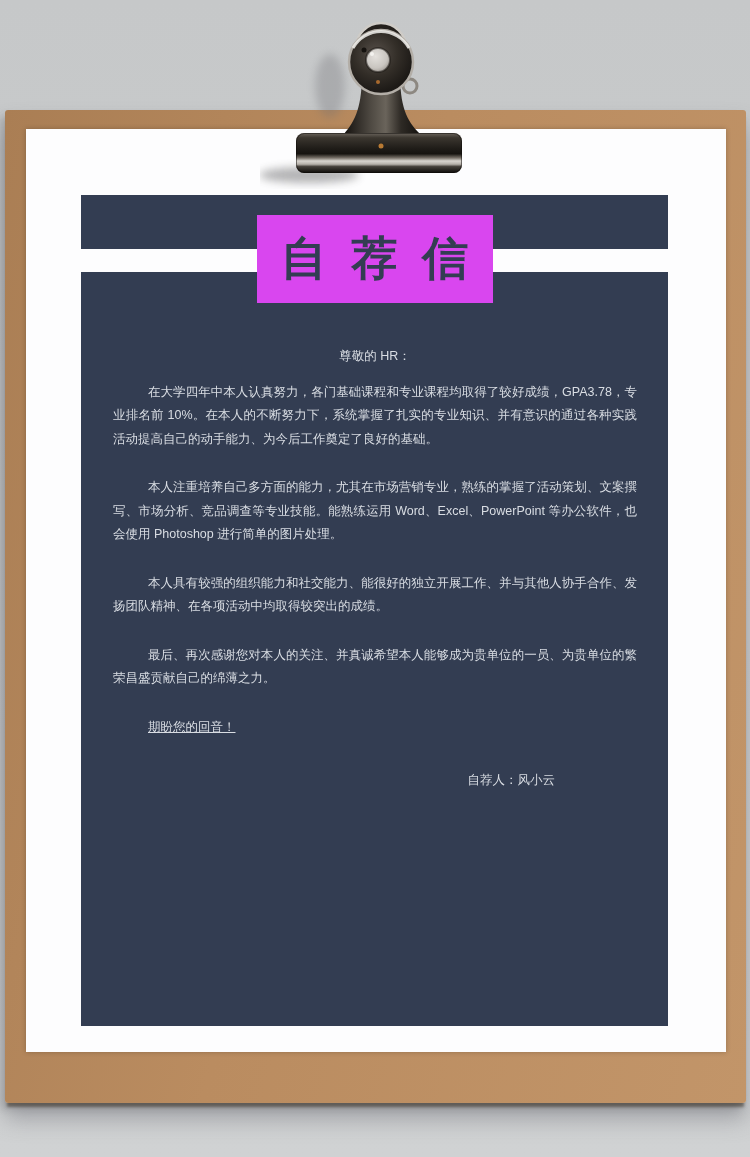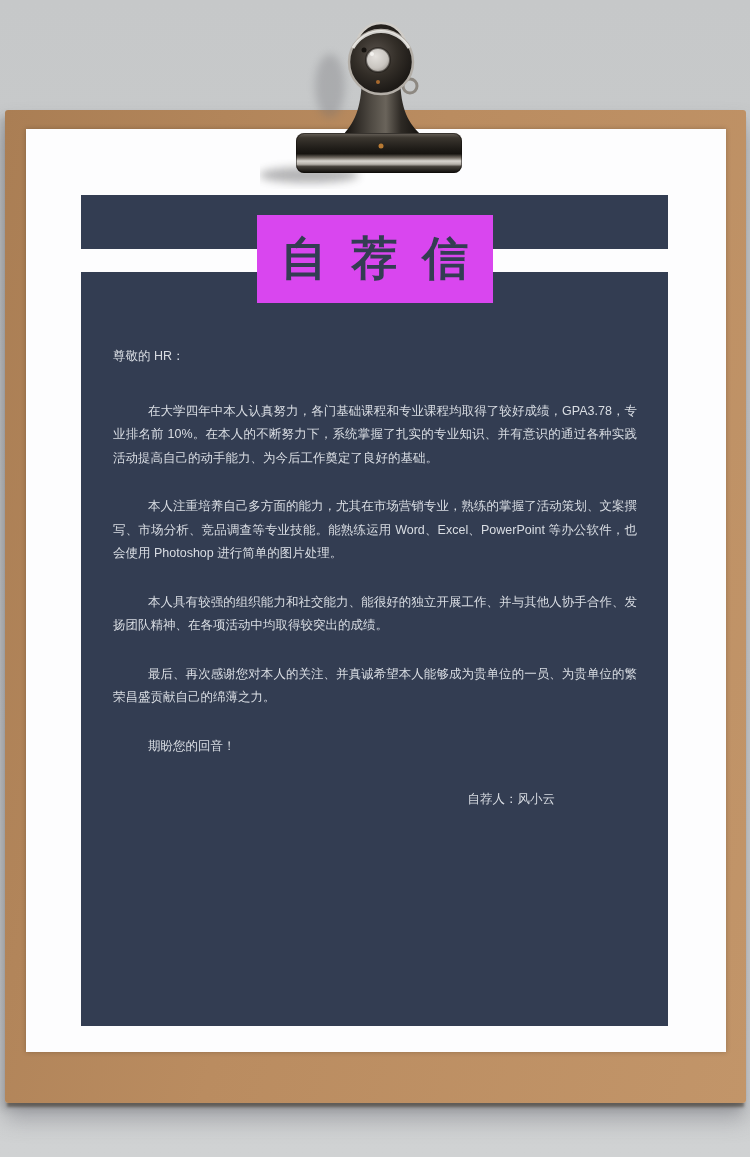--- a/index.html
+++ b/index.html
@@ -34,23 +34,23 @@
   }
   .title{
     font-size:46px;font-weight:bold;color:#333d52;
     letter-spacing:6px;white-space:nowrap;text-indent:6px;
   }
   .letter-body{
     position:absolute;left:32px;right:31px;top:150px;
     color:#d9dde3;font-size:12.5px;line-height:23.5px;text-align:justify;
   }
   .letter-body p{margin:0 0 25px 0;}
-  p.salutation{margin-bottom:31px;text-align:left;}
+  p.salutation{margin-bottom:12px;text-align:center;}
   p.para{text-indent:2.8em;}
-  p.closing{text-indent:2.8em;margin-bottom:30px;text-align:left;}
+  p.closing{text-indent:2.8em;margin-bottom:30px;text-align:left;text-decoration:underline;}
   p.signature{text-align:right;padding-right:82px;}
   .clip{position:absolute;left:260px;top:14px;}
 </style>
 </head>
 <body>
 
 <div class="board"></div>
 
 <div class="paper">
   <div class="panel">

